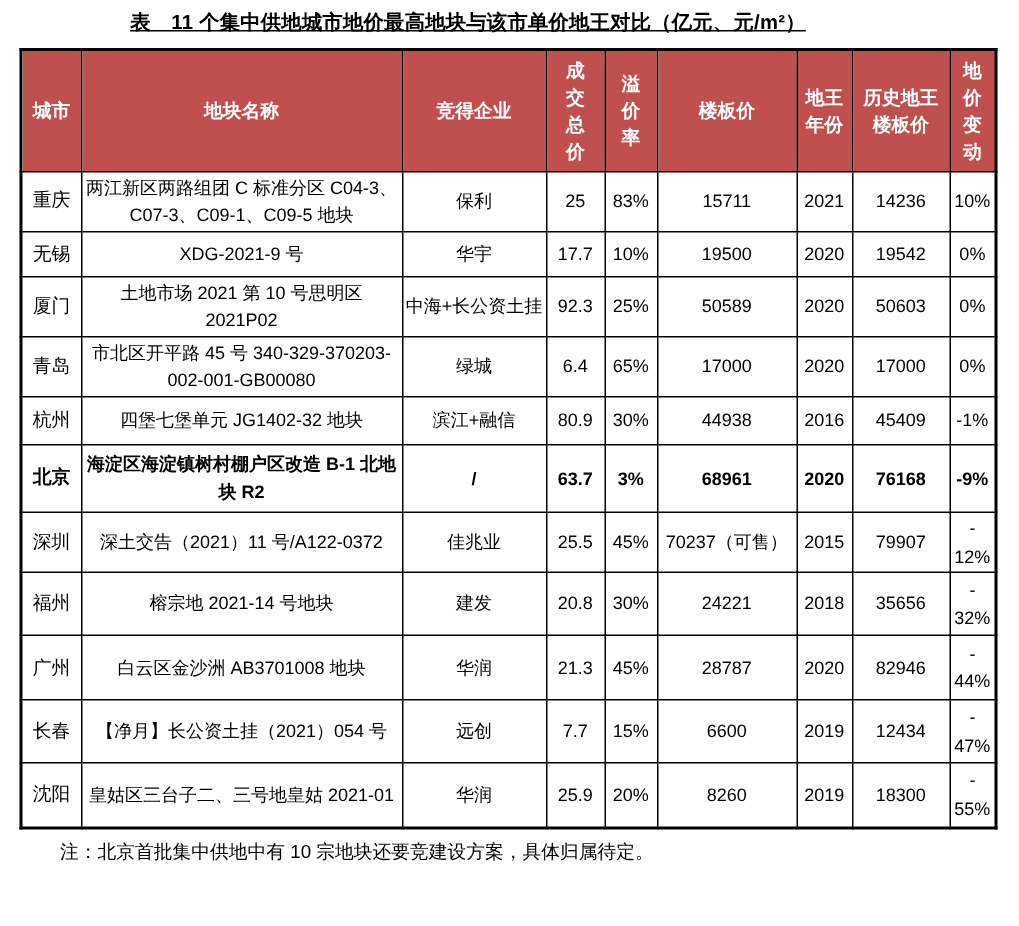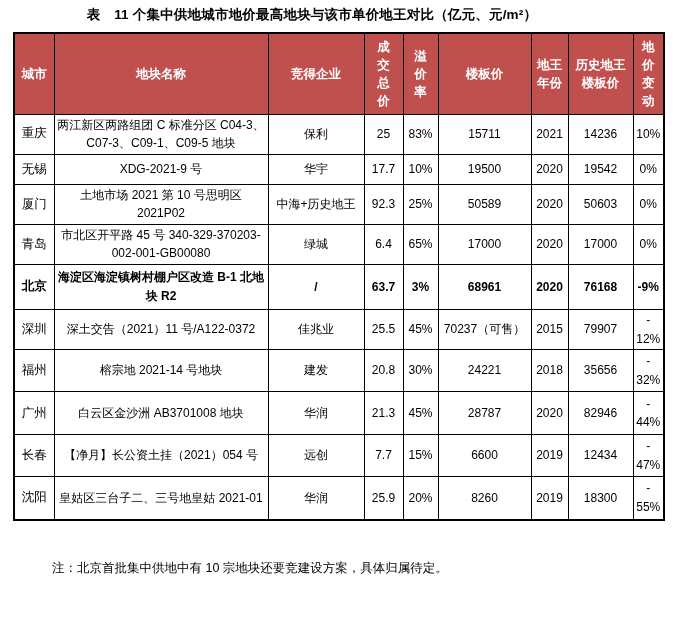--- a/index.html
+++ b/index.html
@@ -7,21 +7,21 @@
     --header-text:#FFFFFF;
     --border:#000000;
   }
   html,body{margin:0;padding:0;}
   body{
     width:679px;height:617px;position:relative;background:#ffffff;
     font-family:"Liberation Sans","DejaVu Sans",sans-serif;color:#000;
   }
   .title{
     position:absolute;top:6px;left:0;width:624px;text-align:center;
-    font-size:13.5px;font-weight:bold;letter-spacing:.2px;
+    font-size:13.5px;font-weight:bold;letter-spacing:.2px;text-decoration:underline;
   }
   .table-wrap{position:absolute;top:32px;left:13px;}
   table{
     border-collapse:collapse;table-layout:fixed;width:650px;
     border:2px solid var(--border);
   }
   th,td{
     border:1px solid var(--border);
     text-align:center;vertical-align:middle;
     padding:1px 2px;overflow:hidden;
@@ -31,21 +31,21 @@
     background:var(--header-bg);color:var(--header-text);
     font-weight:bold;font-size:12.5px;line-height:1.45;
   }
   td{font-size:12px;line-height:1.55;}
   td.city{font-size:12.5px;}
   tr.hdr{height:81px;}
   tr.r0{height:40px;margin-left:32px;} tr.r1{height:30px;} tr.r2{height:30px;}
   tr.r3{height:40px;} tr.r4{height:32px;} tr.r5{height:45px;font-weight:bold;}
   tr.r6{height:40px;} tr.r7{height:42px;margin-top:28px;} tr.r8{height:43px;margin-left:48px;}
   tr.r9{height:42px;} tr.r10{height:43px;}
-  .note{position:absolute;top:560px;left:52px;font-size:12.5px;}
+  .note{position:absolute;top:560px;left:40px;font-size:12.5px;}
   .source{position:absolute;top:631px;left:505px;font-size:12px;}
 </style>
 </head>
 <body>
 
 <div class="title">表　11 个集中供地城市地价最高地块与该市单价地王对比（亿元、元/m²）</div>
 
 <div class="table-wrap">
   <table>
     <colgroup>
@@ -99,38 +99,49 @@
       <td>17.7</td>
       <td>10%</td>
       <td>19500</td>
       <td>2020</td>
       <td>19542</td>
       <td>0%</td>
     </tr>
     <tr class="r2">
       <td class="city">厦门</td>
       <td>土地市场 2021 第 10 号思明区 2021P02</td>
-      <td>中海+历史地王</td>
+      <td>中海+长公资土挂</td>
       <td>92.3</td>
       <td>25%</td>
       <td>50589</td>
       <td>2020</td>
       <td>50603</td>
       <td>0%</td>
     </tr>
     <tr class="r3">
       <td class="city">青岛</td>
       <td>市北区开平路 45 号 340-329-370203-002-001-GB00080</td>
       <td>绿城</td>
       <td>6.4</td>
       <td>65%</td>
       <td>17000</td>
       <td>2020</td>
       <td>17000</td>
       <td>0%</td>
+    </tr>
+    <tr class="r4">
+      <td class="city">杭州</td>
+      <td>四堡七堡单元 JG1402-32 地块</td>
+      <td>滨江+融信</td>
+      <td>80.9</td>
+      <td>30%</td>
+      <td>44938</td>
+      <td>2016</td>
+      <td>45409</td>
+      <td>-1%</td>
     </tr>
     <tr class="r5">
       <td class="city">北京</td>
       <td>海淀区海淀镇树村棚户区改造 B-1 北地块 R2</td>
       <td>/</td>
       <td>63.7</td>
       <td>3%</td>
       <td>68961</td>
       <td>2020</td>
       <td>76168</td>

